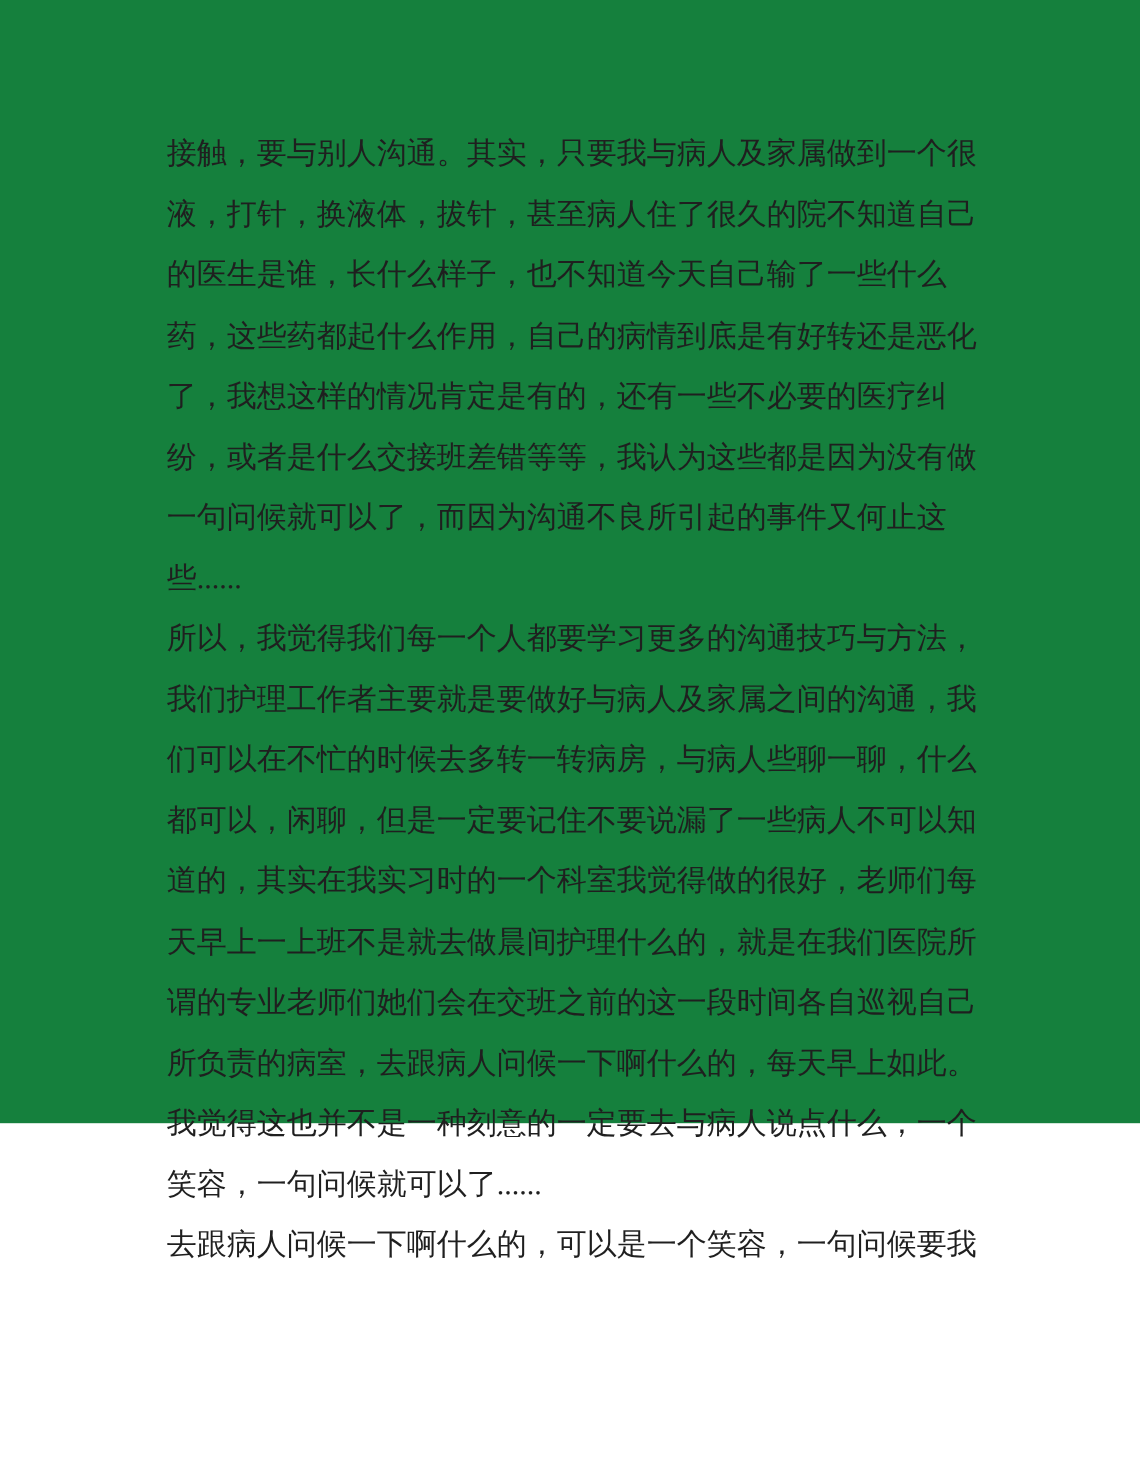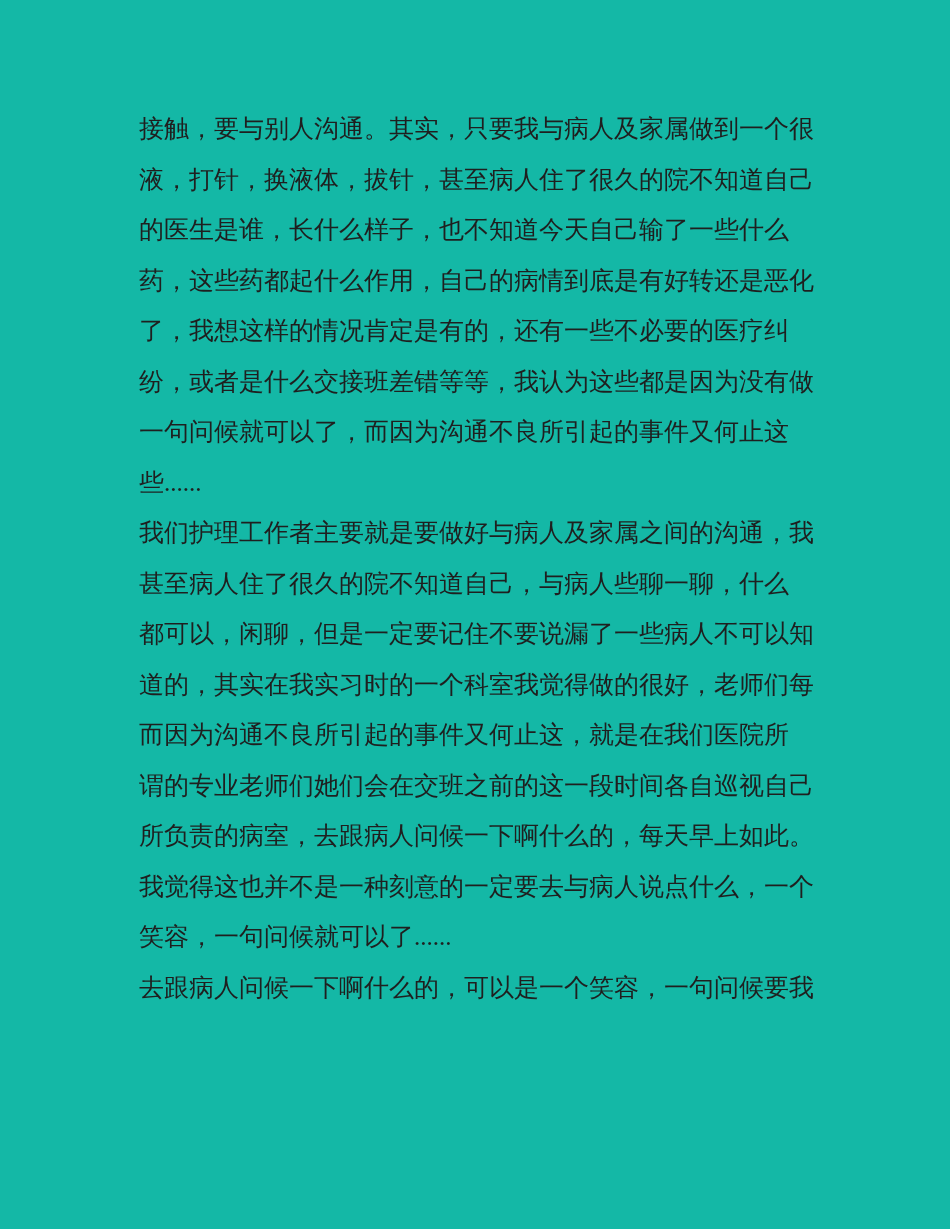--- a/index.html
+++ b/index.html
@@ -9,22 +9,22 @@
   body {
     width: 950px;
     height: 1229px;
     background: #ffffff;
     overflow: hidden;
     font-family: "Liberation Serif", "DejaVu Serif", serif;
   }
   .page {
     position: relative;
     width: 950px;
-    height: 1229px;
-    background: #14b8a6;
+    height: 936px;
+    background: #15803d;
   }
   .text-block {
     position: absolute;
     left: 139px;
     top: 104px;
     width: 690px;
     color: #1f1f1f;
     font-size: 25px;
     line-height: 50.5px;
     letter-spacing: 0px;
@@ -48,25 +48,26 @@
         <div class="text-line">接触，要与别人沟通。其实，只要我与病人及家属做到一个很</div>
         <div class="text-line">液，打针，换液体，拔针，甚至病人住了很久的院不知道自己</div>
         <div class="text-line">的医生是谁，长什么样子，也不知道今天自己输了一些什么</div>
         <div class="text-line">药，这些药都起什么作用，自己的病情到底是有好转还是恶化</div>
         <div class="text-line">了，我想这样的情况肯定是有的，还有一些不必要的医疗纠</div>
         <div class="text-line">纷，或者是什么交接班差错等等，我认为这些都是因为没有做</div>
         <div class="text-line">一句问候就可以了，而因为沟通不良所引起的事件又何止这</div>
         <div class="text-line">些......</div>
       </div>
       <div class="paragraph">
+        <div class="text-line">所以，我觉得我们每一个人都要学习更多的沟通技巧与方法，</div>
         <div class="text-line">我们护理工作者主要就是要做好与病人及家属之间的沟通，我</div>
-        <div class="text-line">甚至病人住了很久的院不知道自己，与病人些聊一聊，什么</div>
+        <div class="text-line">们可以在不忙的时候去多转一转病房，与病人些聊一聊，什么</div>
         <div class="text-line">都可以，闲聊，但是一定要记住不要说漏了一些病人不可以知</div>
         <div class="text-line">道的，其实在我实习时的一个科室我觉得做的很好，老师们每</div>
-        <div class="text-line">而因为沟通不良所引起的事件又何止这，就是在我们医院所</div>
+        <div class="text-line">天早上一上班不是就去做晨间护理什么的，就是在我们医院所</div>
         <div class="text-line">谓的专业老师们她们会在交班之前的这一段时间各自巡视自己</div>
         <div class="text-line">所负责的病室，去跟病人问候一下啊什么的，每天早上如此。</div>
         <div class="text-line">我觉得这也并不是一种刻意的一定要去与病人说点什么，一个</div>
         <div class="text-line">笑容，一句问候就可以了......</div>
       </div>
       <div class="paragraph">
         <div class="text-line">去跟病人问候一下啊什么的，可以是一个笑容，一句问候要我</div>
       </div>
     </article>
 </main>

